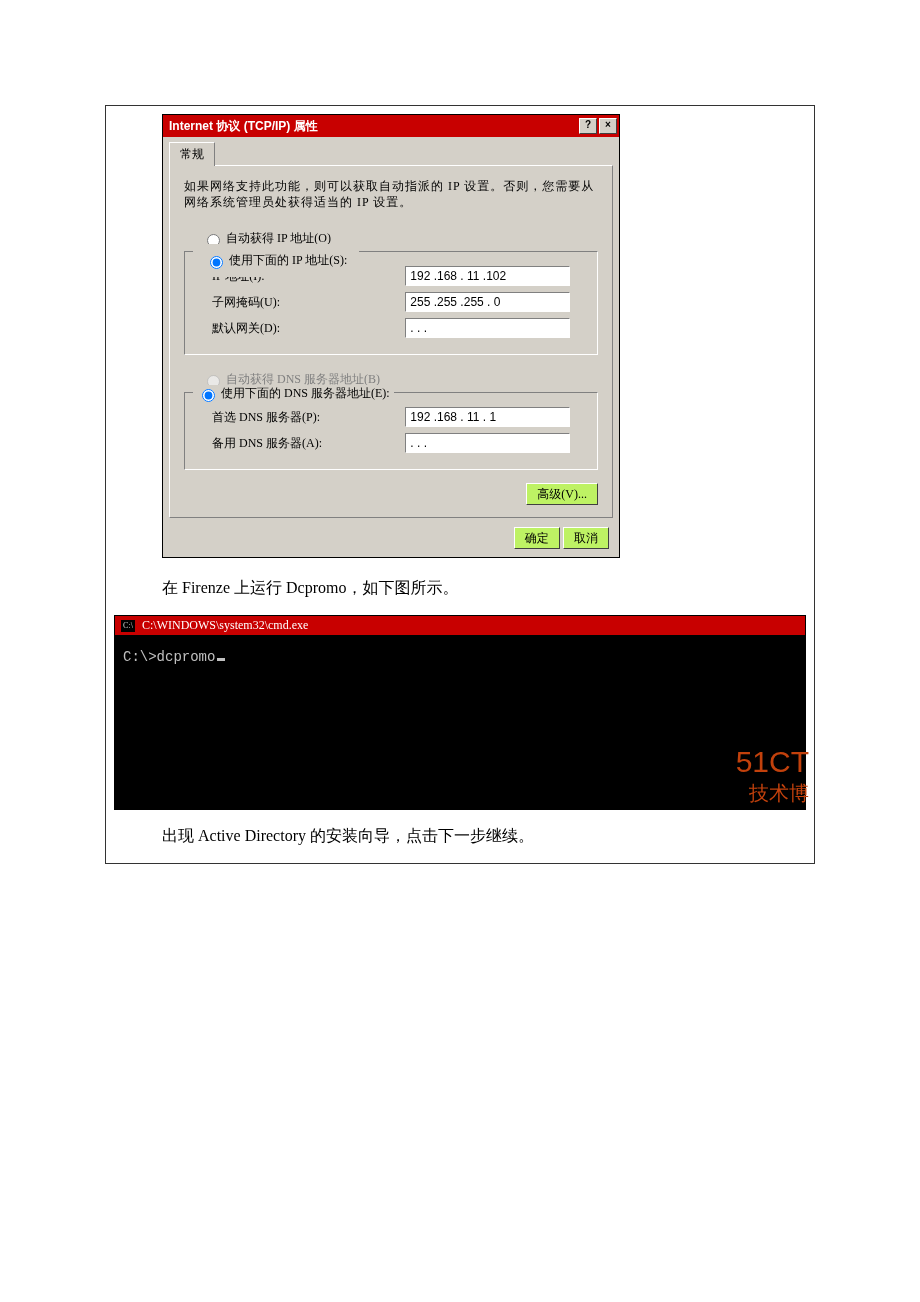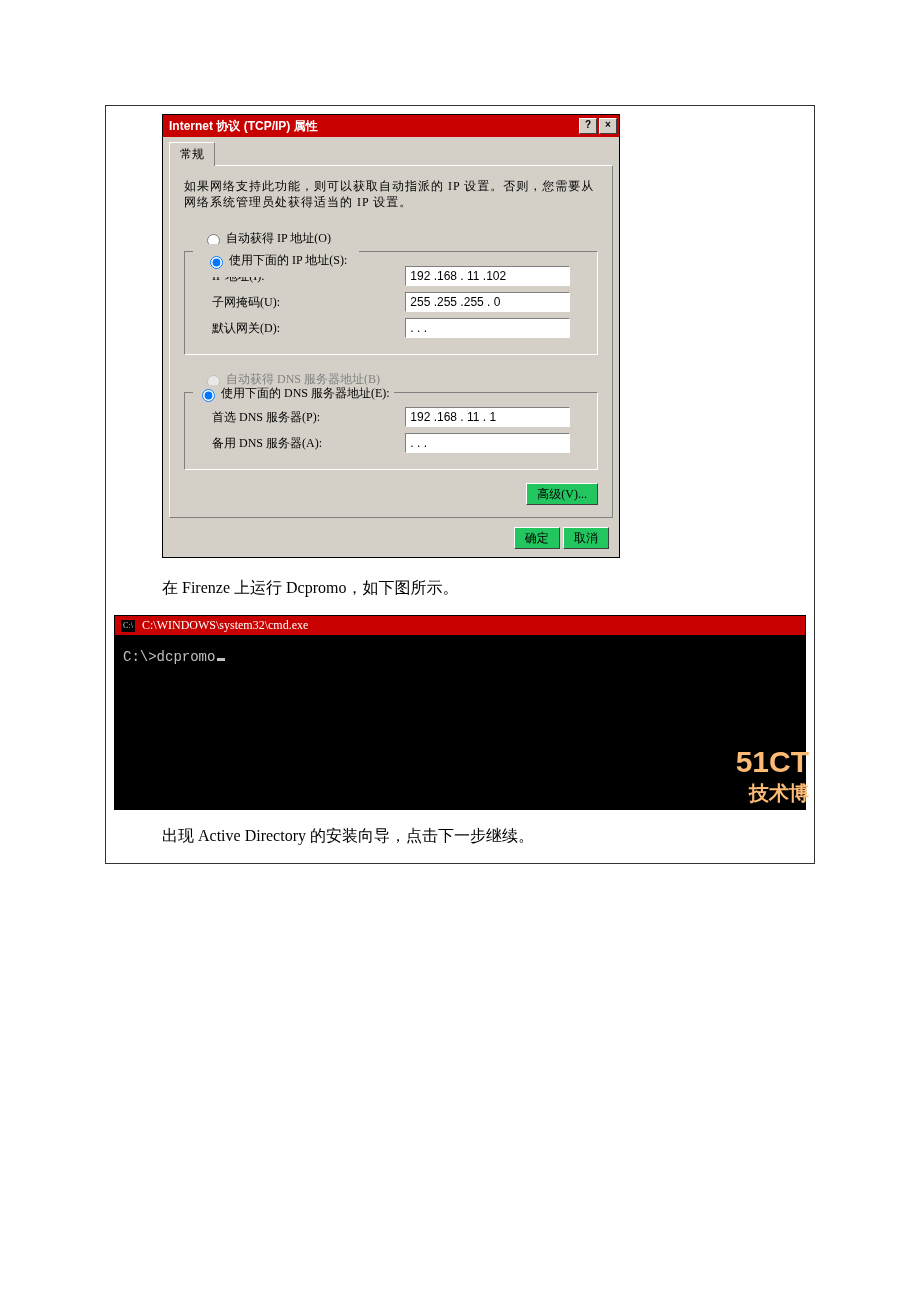--- a/index.html
+++ b/index.html
@@ -14,31 +14,31 @@
 .desc{font-family:"SimSun";font-size:12px;line-height:16px;margin-bottom:20px;letter-spacing:1px}
 .radio-row{display:flex;align-items:center;margin:16px 0 4px 18px;font-family:"SimSun";font-size:12px}
 .radio-row input{margin-right:6px}
 .radio-row.disabled{color:#808080}
 .group{border:1px solid #808080;border-right-color:#fff;border-bottom-color:#fff;margin:0 0 10px 0;padding:8px 10px 10px 10px;position:relative}
 .group-legend{position:absolute;top:-8px;left:8px;background:#d4d0c8;padding:0 4px;font-size:12px;font-family:"SimSun"}
 .group-legend .radio-row{margin:0}
 .field-row{display:flex;align-items:center;margin:6px 17px;font-family:"SimSun";font-size:12px}
 .field-label{width:200px}
 .ip-input{background:#fff;border:1px solid #808080;border-right-color:#fff;border-bottom-color:#fff;padding:2px 4px;width:160px;font-family:Liberation Sans, sans-serif;font-size:12px;letter-spacing:0}
-.btn{background:#22c55e;border:1px solid #fff;border-right-color:#404040;border-bottom-color:#404040;padding:3px 10px;font-size:12px;font-family:"SimSun";min-width:62px;text-align:center}
+.btn{background:#bef264;border:1px solid #fff;border-right-color:#404040;border-bottom-color:#404040;padding:3px 10px;font-size:12px;font-family:"SimSun";min-width:62px;text-align:center}
 .btn-row{text-align:right;margin-top:16px}
 .dlg-btn-row{text-align:right;padding:6px 10px 10px 0}
 .caption{font-family:"SimSun",serif;font-size:16px;margin:20px 0 16px 48px}
 .cmd-window{border:1px solid #000;font-family:"Courier New",monospace}
 .cmd-title{background:#c80000;color:#fff;padding:2px 6px;font-size:12px;font-family:Tahoma}
 .cmd-title-icon{display:inline-block;width:14px;height:12px;background:#000;font-size:8px;color:#ccc;line-height:12px;text-align:center;margin-right:4px;vertical-align:middle}
 .cmd-body{background:#000;color:#c0c0c0;padding:14px 8px 60px 8px;font-size:14px;min-height:100px;position:relative}
 .cursor{display:inline-block;width:8px;height:3px;background:#c0c0c0;vertical-align:baseline;margin-left:2px}
 .wm-big{position:absolute;left:160px;top:510px;font-size:48px;color:#ececec;font-family:Arial;letter-spacing:2px;z-index:0;pointer-events:none}
-.wm-small{position:absolute;color:#fdba74;font-size:30px;font-family:Arial;font-weight:bold;pointer-events:none}
+.wm-small{position:absolute;color:#c2410c;font-size:30px;font-family:Arial;font-weight:normal;pointer-events:none}
 </style>
 </head>
 <body>
 
 <div class="page-border">
 
   <div class="wm-big">www.bdocx.com</div>
 
   <div class="dialog" style="position:relative;z-index:1">
     <div class="titlebar">

